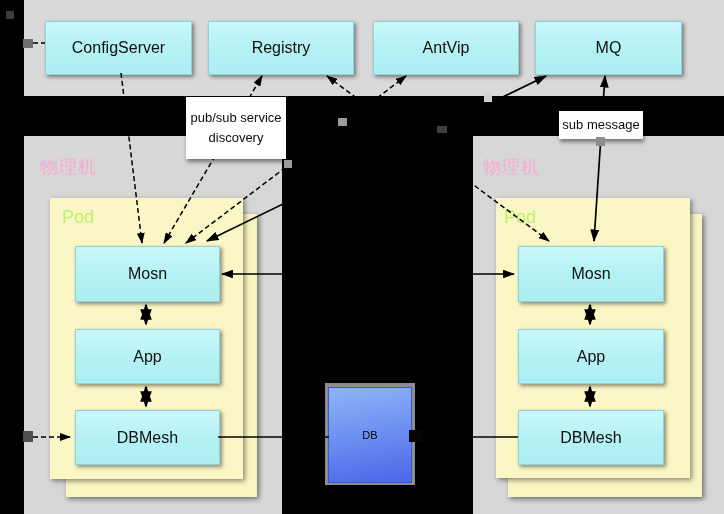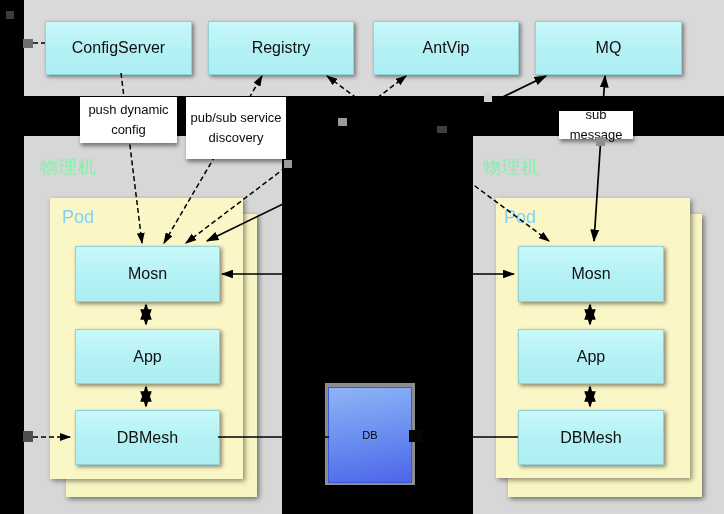--- a/index.html
+++ b/index.html
@@ -2,24 +2,24 @@
 <html><head>
 <meta charset="utf-8">
 <style>
   html,body{margin:0;padding:0;background:#000;}
   .stage{
     position:relative;width:724px;height:514px;background:#000;overflow:hidden;
     font-family:"Liberation Sans","DejaVu Sans",sans-serif;color:#111;
   }
   .panel{position:absolute;background:#d7d7d7;}
   .panel.top{background:#d9d9d9;}
-  .machine-title{position:absolute;font-size:18px;color:#86efac;letter-spacing:1px;}
+  .machine-title{position:absolute;font-size:18px;color:#f9a8d4;letter-spacing:1px;}
   .pod{position:absolute;background:#faf6c6;box-shadow:2px 2px 5px rgba(0,0,0,0.45);}
   .pod.back{background:#f9f5c2;box-shadow:2px 2px 5px rgba(0,0,0,0.5);}
-  .pod-title{position:absolute;font-size:18px;color:#7dd3fc;}
+  .pod-title{position:absolute;font-size:18px;color:#bef264;}
   .node{
     position:absolute;display:flex;align-items:center;justify-content:center;
     background:linear-gradient(180deg,#c9f8fa 0%,#b3f1f4 55%,#adeef2 100%);
     border:1px solid #8fd2d8;box-shadow:2px 2px 4px rgba(0,0,0,0.45);
     font-size:16px;color:#101010;
   }
   .lines{position:absolute;left:0;top:0;z-index:40;}
   .elabel{
     position:absolute;background:#ffffff;box-shadow:1px 3px 4px rgba(0,0,0,0.45);
     display:flex;align-items:center;justify-content:center;text-align:center;
@@ -99,23 +99,22 @@
       <path d="M424,437 H518"></path>
     </g>
     <g stroke="#000" fill="none" stroke-width="2.2">
       <path d="M146,305 V324" marker-start="url(#ahr)" marker-end="url(#ah)"></path>
       <path d="M146,387 V406" marker-start="url(#ahr)" marker-end="url(#ah)"></path>
       <path d="M590,305 V324" marker-start="url(#ahr)" marker-end="url(#ah)"></path>
       <path d="M590,387 V406" marker-start="url(#ahr)" marker-end="url(#ah)"></path>
     </g>
   </svg>
 
-  <div class="elabel" style="left:80px;top:97px;width:97px;height:46px;">push dynamic config</div>
   <div class="elabel" style="left:186px;top:97px;width:100px;height:62px;">pub/sub service discovery</div>
-  <div class="elabel" style="left:559px;top:111px;width:74px;height:28px;">sub message</div>
+  <div class="elabel" style="left:559px;top:111px;width:84px;height:28px;">sub message</div>
 
   <div class="handle" style="left:6px;top:11px;width:8px;height:8px;background:#3c3c3c;"></div>
   <div class="handle" style="left:23px;top:39px;width:10px;height:9px;background:#6f6f6f;"></div>
   <div class="handle" style="left:23px;top:431px;width:10px;height:11px;background:#4f4f4f;"></div>
   <div class="handle" style="left:484px;top:93px;width:8px;height:9px;background:#d0d0d0;"></div>
   <div class="handle" style="left:437px;top:126px;width:10px;height:7px;background:#3f3f3f;"></div>
   <div class="handle" style="left:596px;top:137px;width:9px;height:9px;background:#8e8e8e;"></div>
   <div class="handle" style="left:338px;top:118px;width:9px;height:8px;background:#9a9a9a;"></div>
   <div class="handle" style="left:284px;top:160px;width:8px;height:8px;background:#9a9a9a;"></div>
 

